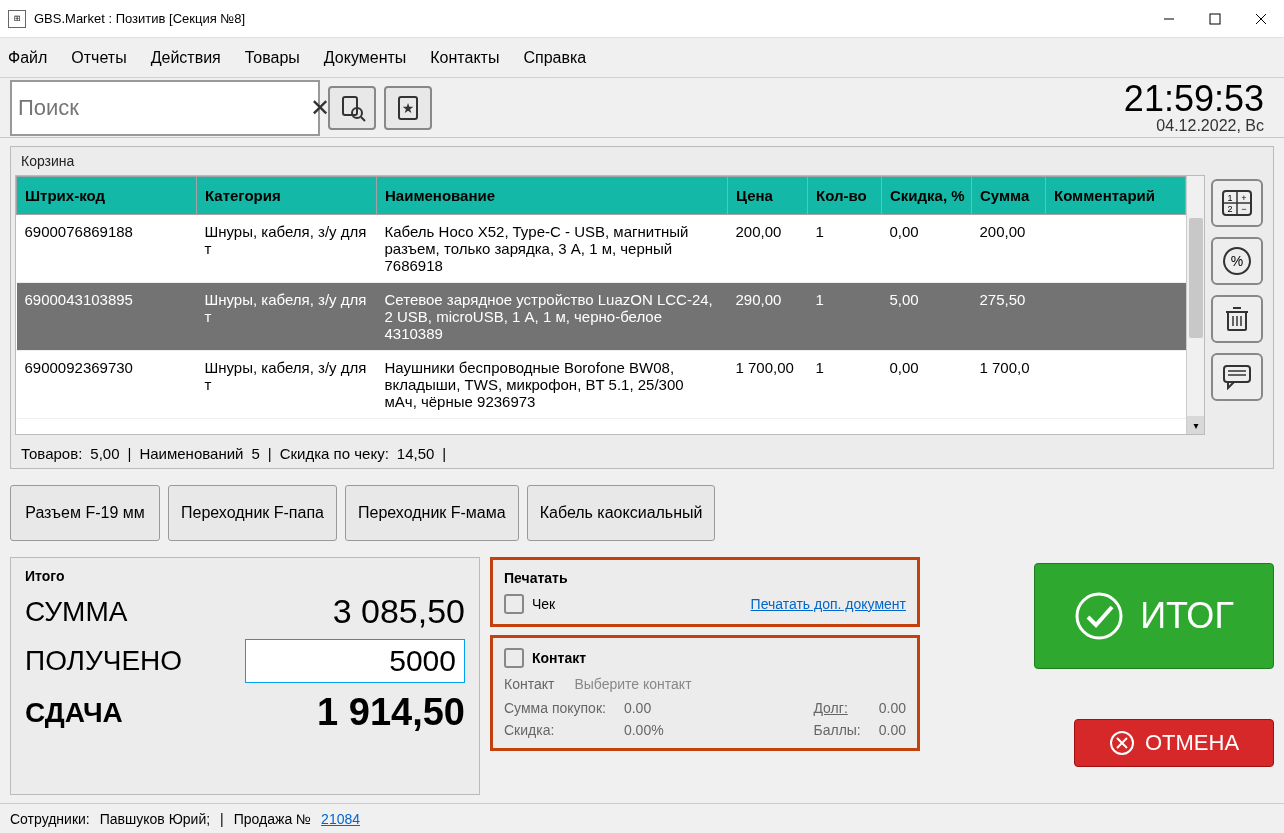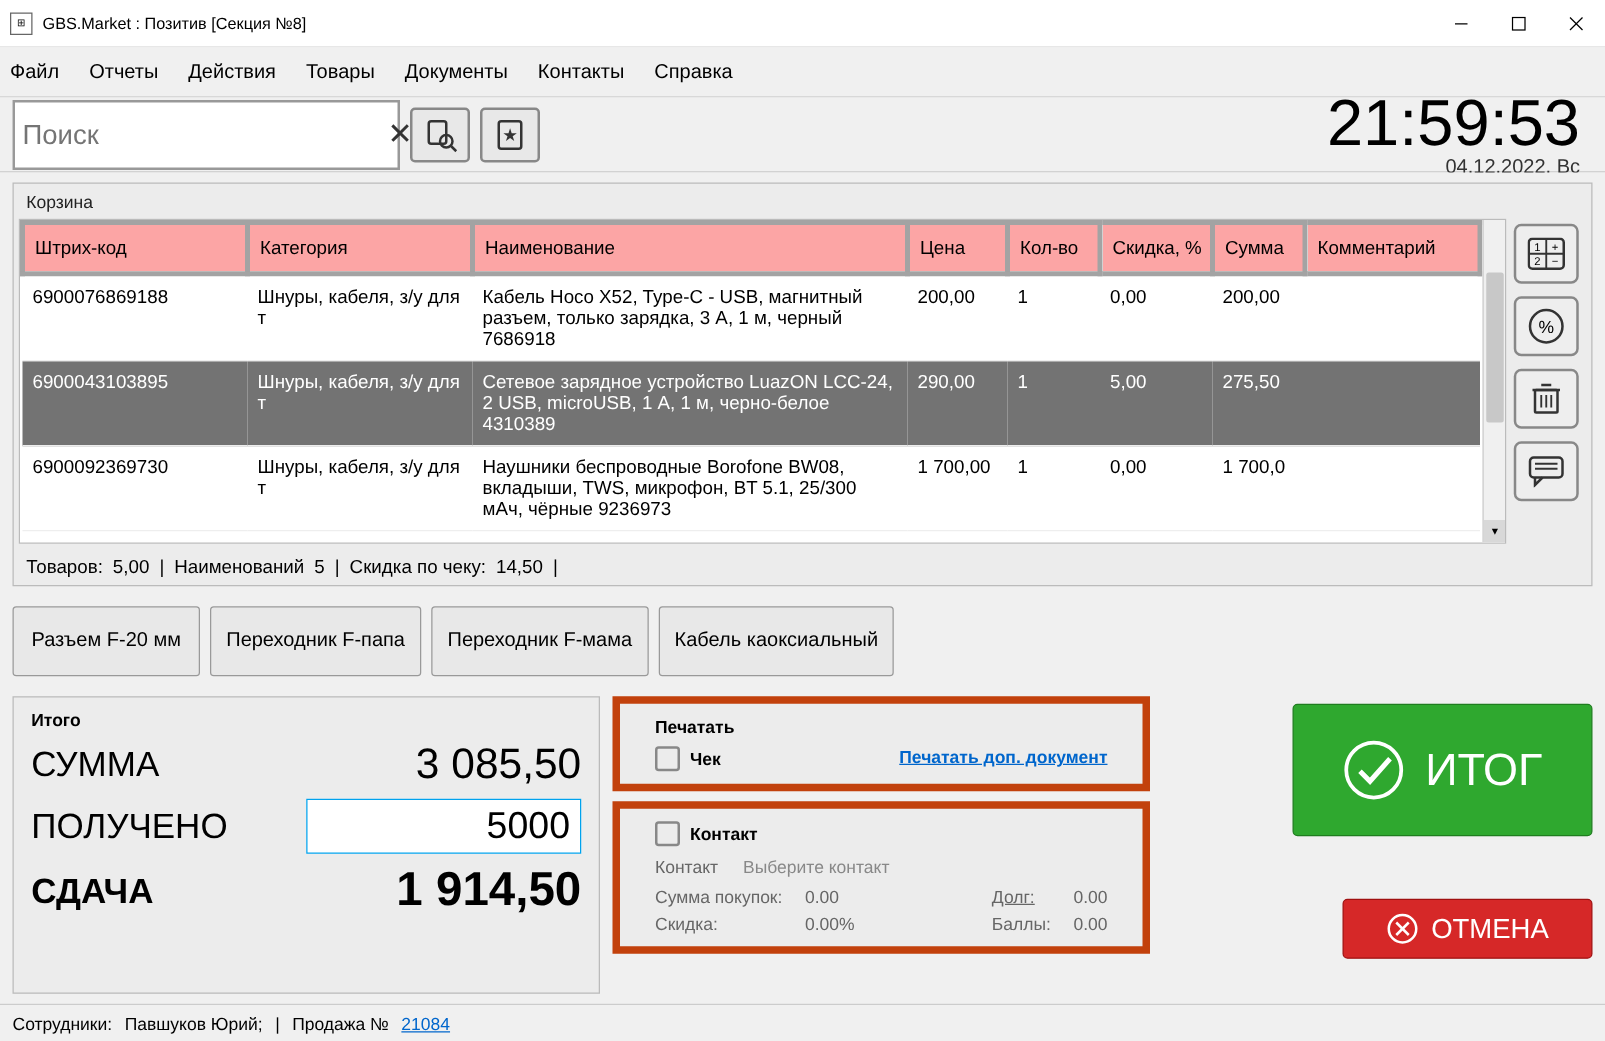--- a/index.html
+++ b/index.html
@@ -79,21 +79,21 @@
   border-radius: 4px;
   background: #e8e8e8;
   display: flex; align-items: center; justify-content: center;
   font-size: 20px;
 }
 .clock {
   margin-left: auto;
   text-align: right;
   padding-right: 10px;
 }
-.clock .time { font-size: 52px; font-weight: 300; line-height: 1; }
+.clock .time { font-size: 36px; font-weight: 300; line-height: 1; }
 .clock .date { font-size: 16px; color: #333; }
 .main {
   flex: 1;
   background: #f0f0f0;
   padding: 8px 10px;
   display: flex;
   flex-direction: column;
   gap: 16px;
   overflow: hidden;
 }
@@ -123,24 +123,24 @@
   margin-left: 4px;
   height: 260px;
 }
 table.cart {
   width: 100%;
   border-collapse: collapse;
   table-layout: fixed;
 }
 table.cart th {
   text-align: left;
-  font-weight: 400;
+  font-weight: 700;
   padding: 10px 8px;
-  background: #fca5a5;
-  border: 4px solid #a3a3a3;
+  background: #14b8a6;
+  border: 1px solid #a3a3a3;
   font-size: 15px;
   white-space: nowrap;
   overflow: hidden;
 }
 table.cart td {
   padding: 8px 8px;
   border-bottom: 1px solid #eee;
   font-size: 15px;
   vertical-align: top;
 }
@@ -241,32 +241,32 @@
 .received-input {
   width: 220px;
   height: 44px;
   border: 1px solid #00a2ed;
   background: #fff;
   font-size: 30px;
   text-align: right;
   padding: 0 8px;
 }
 .print-panel, .contact-panel {
-  border: 6px solid #c2410c;
+  border: 3px solid #c2410c;
   background: #ececec;
-  padding: 10px 28px;
+  padding: 10px 11px;
 }
 .middle-col {
   width: 430px;
   display: flex;
   flex-direction: column;
   gap: 8px;
 }
 .panel-head { font-weight: 700; margin-bottom: 8px; }
-.check-row { display: flex; align-items: flex-start; justify-content: space-between; font-weight: bold; }
+.check-row { display: flex; align-items: center; justify-content: space-between; }
 .checkbox {
   width: 20px; height: 20px;
   border: 2px solid #888;
   border-radius: 3px;
   margin-right: 8px;
 }
 .check-wrap { display: flex; align-items: center; }
 .link { color: #0066cc; text-decoration: underline; cursor: pointer; }
 .contact-grid {
   display: grid;
@@ -496,21 +496,21 @@
       <span>Наименований</span>
       <span>5</span>
       <span> | </span>
       <span>Скидка по чеку:</span>
       <span>14,50</span>
       <span> | </span>
     </div>
   </div>
 
   <div class="quick-row">
-    <div class="quick-btn">Разъем  F-20 мм</div>
+    <div class="quick-btn">Разъем  F-19 мм</div>
     <div class="quick-btn">Переходник F-папа</div>
     <div class="quick-btn" style="white-space:pre-line">Переходник F-мама</div>
     <div class="quick-btn" style="white-space:pre-line">Кабель каоксиальный</div>
   </div>
 
   <div class="bottom">
     <div class="totals">
       <div class="label-top">Итого</div>
       <div class="total-row">
         <span class="lbl">СУММА</span>

